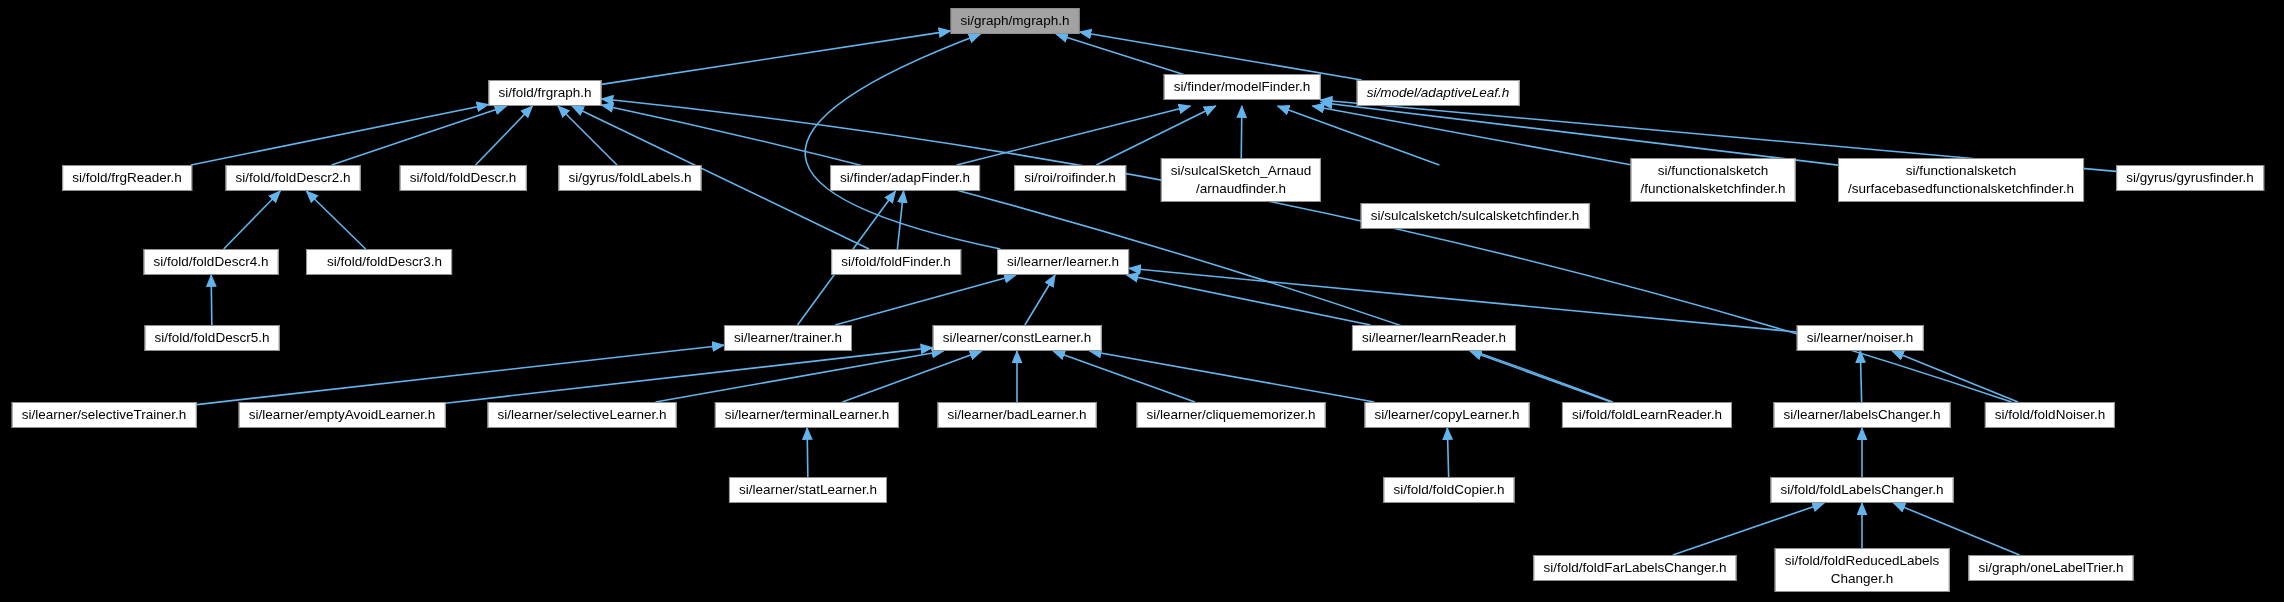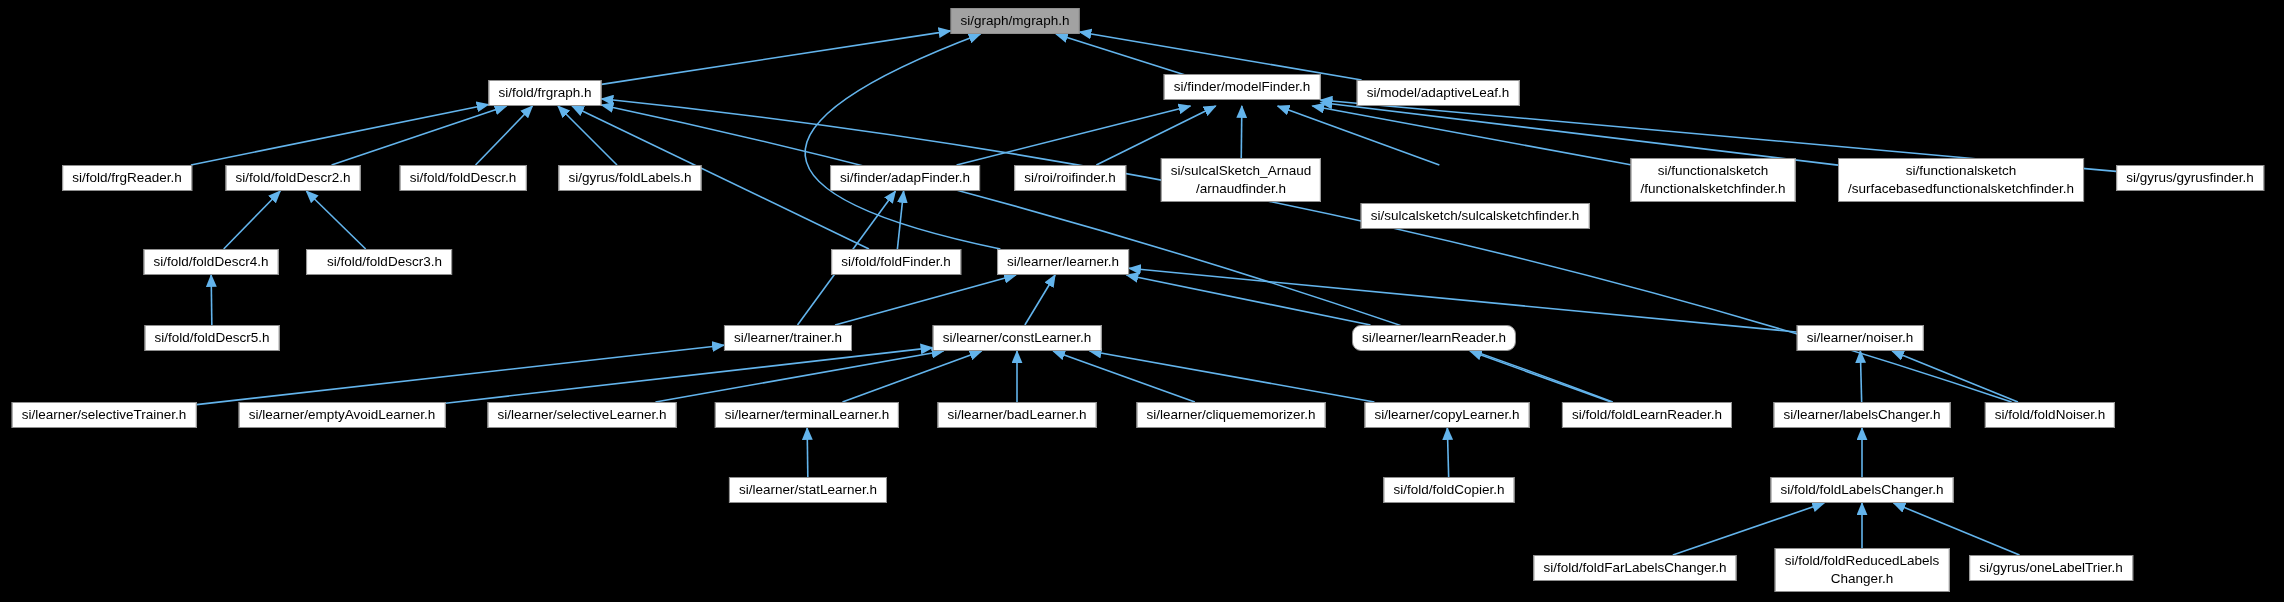--- a/index.html
+++ b/index.html
@@ -103,21 +103,21 @@
         <path d="M1862,477 L1862,428" class="edge" marker-end="url(#arrowhead)"></path>
         <path d="M1672.8333333333333,555 L1824.1666666666667,503" class="edge" marker-end="url(#arrowhead)"></path>
         <path d="M1862,548 L1862,503" class="edge" marker-end="url(#arrowhead)"></path>
         <path d="M2019.5,555 L1893.5,503" class="edge" marker-end="url(#arrowhead)"></path>
       </g>
   </svg>
 
 <div class="node root" style="left: 1015px; top: 8px; text-align: center;">si/graph/mgraph.h</div>
     <div class="node" style="left: 545px; top: 80px;">si/fold/frgraph.h</div>
     <div class="node" style="left: 1242px; top: 74px;">si/finder/modelFinder.h</div>
-    <div class="node" style="left: 1438px; top: 80px;">si/model/adaptiveLeaf.h</div>
+    <div class="node" style="left: 1438px; top: 80px; font-style: italic;">si/model/adaptiveLeaf.h</div>
     <div class="node" style="left: 127px; top: 165px;">si/fold/frgReader.h</div>
     <div class="node" style="left: 293px; top: 165px;">si/fold/foldDescr2.h</div>
     <div class="node" style="left: 463px; top: 165px;">si/fold/foldDescr.h</div>
     <div class="node" style="left: 630px; top: 165px;">si/gyrus/foldLabels.h</div>
     <div class="node" style="left: 905px; top: 165px;">si/finder/adapFinder.h</div>
     <div class="node" style="left: 1070px; top: 165px;">si/roi/roifinder.h</div>
     <div class="node" style="left: 1241px; top: 158px;">si/sulcalSketch_Arnaud
 /arnaudfinder.h</div>
     <div class="node" style="left: 1475px; top: 165px; margin-top: 38px;">si/sulcalsketch/sulcalsketchfinder.h</div>
     <div class="node" style="left: 1713px; top: 158px;">si/functionalsketch
@@ -125,32 +125,32 @@
     <div class="node" style="left: 1961px; top: 158px;">si/functionalsketch
 /surfacebasedfunctionalsketchfinder.h</div>
     <div class="node" style="left: 2190px; top: 165px;">si/gyrus/gyrusfinder.h</div>
     <div class="node" style="left: 211px; top: 249px;">si/fold/foldDescr4.h</div>
     <div class="node" style="left: 379px; top: 249px; padding-left: 20px;">si/fold/foldDescr3.h</div>
     <div class="node" style="left: 896px; top: 249px;">si/fold/foldFinder.h</div>
     <div class="node" style="left: 1063px; top: 249px;">si/learner/learner.h</div>
     <div class="node" style="left: 212px; top: 325px;">si/fold/foldDescr5.h</div>
     <div class="node" style="left: 788px; top: 325px;">si/learner/trainer.h</div>
     <div class="node" style="left: 1017px; top: 325px;">si/learner/constLearner.h</div>
-    <div class="node" style="left: 1434px; top: 325px; border-radius: 9px;">si/learner/learnReader.h</div>
+    <div class="node" style="left: 1434px; top: 325px;">si/learner/learnReader.h</div>
     <div class="node" style="left: 1860px; top: 325px;">si/learner/noiser.h</div>
     <div class="node" style="left: 104px; top: 402px;">si/learner/selectiveTrainer.h</div>
     <div class="node" style="left: 342px; top: 402px;">si/learner/emptyAvoidLearner.h</div>
     <div class="node" style="left: 582px; top: 402px;">si/learner/selectiveLearner.h</div>
     <div class="node" style="left: 807px; top: 402px;">si/learner/terminalLearner.h</div>
     <div class="node" style="left: 1017px; top: 402px;">si/learner/badLearner.h</div>
     <div class="node" style="left: 1231px; top: 402px;">si/learner/cliquememorizer.h</div>
     <div class="node" style="left: 1447px; top: 402px;">si/learner/copyLearner.h</div>
     <div class="node" style="left: 1647px; top: 402px;">si/fold/foldLearnReader.h</div>
     <div class="node" style="left: 1862px; top: 402px;">si/learner/labelsChanger.h</div>
     <div class="node" style="left: 2050px; top: 402px;">si/fold/foldNoiser.h</div>
     <div class="node" style="left: 808px; top: 477px;">si/learner/statLearner.h</div>
     <div class="node" style="left: 1449px; top: 477px;">si/fold/foldCopier.h</div>
     <div class="node" style="left: 1862px; top: 477px;">si/fold/foldLabelsChanger.h</div>
     <div class="node" style="left: 1635px; top: 555px;">si/fold/foldFarLabelsChanger.h</div>
     <div class="node" style="left: 1862px; top: 548px;">si/fold/foldReducedLabels
 Changer.h</div>
-    <div class="node" style="left: 2051px; top: 555px;">si/gyrus/oneLabelTrier.h</div>
+    <div class="node" style="left: 2051px; top: 555px;">si/graph/oneLabelTrier.h</div>
   </div>
 
 </body></html>

